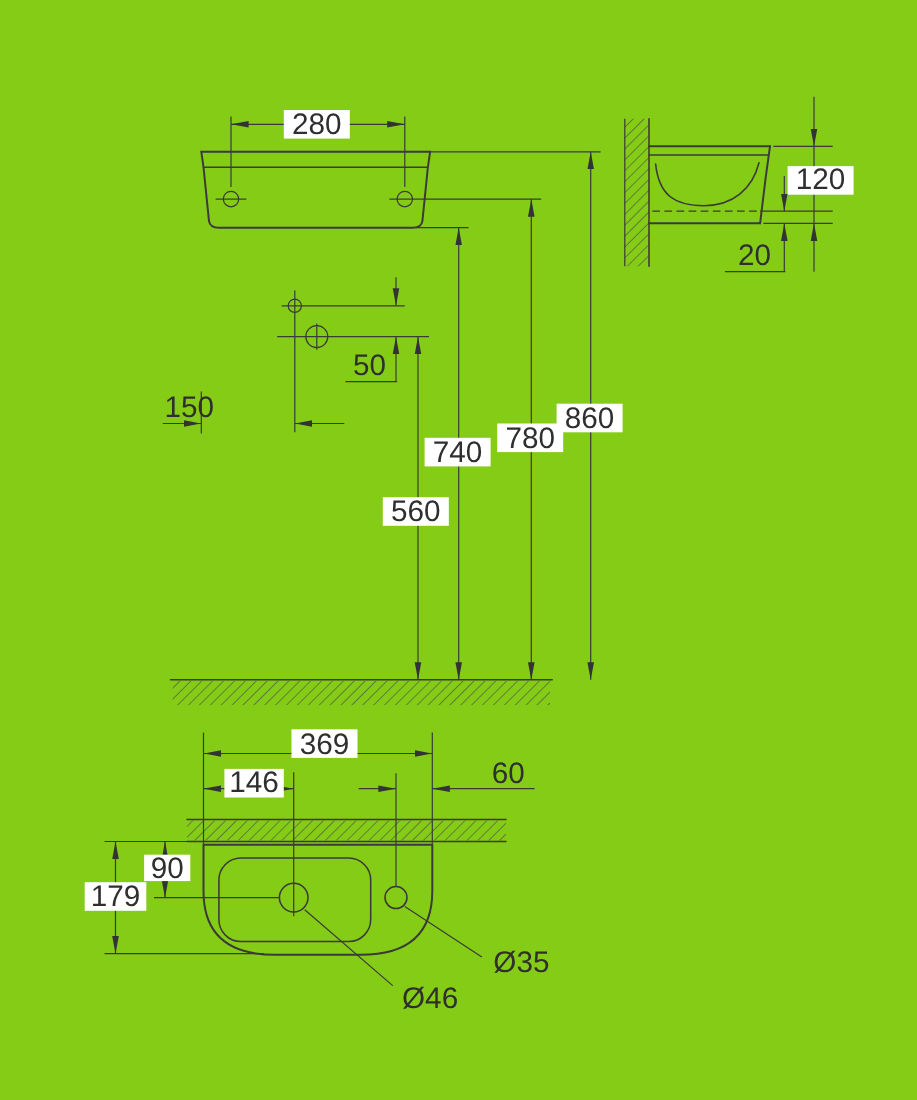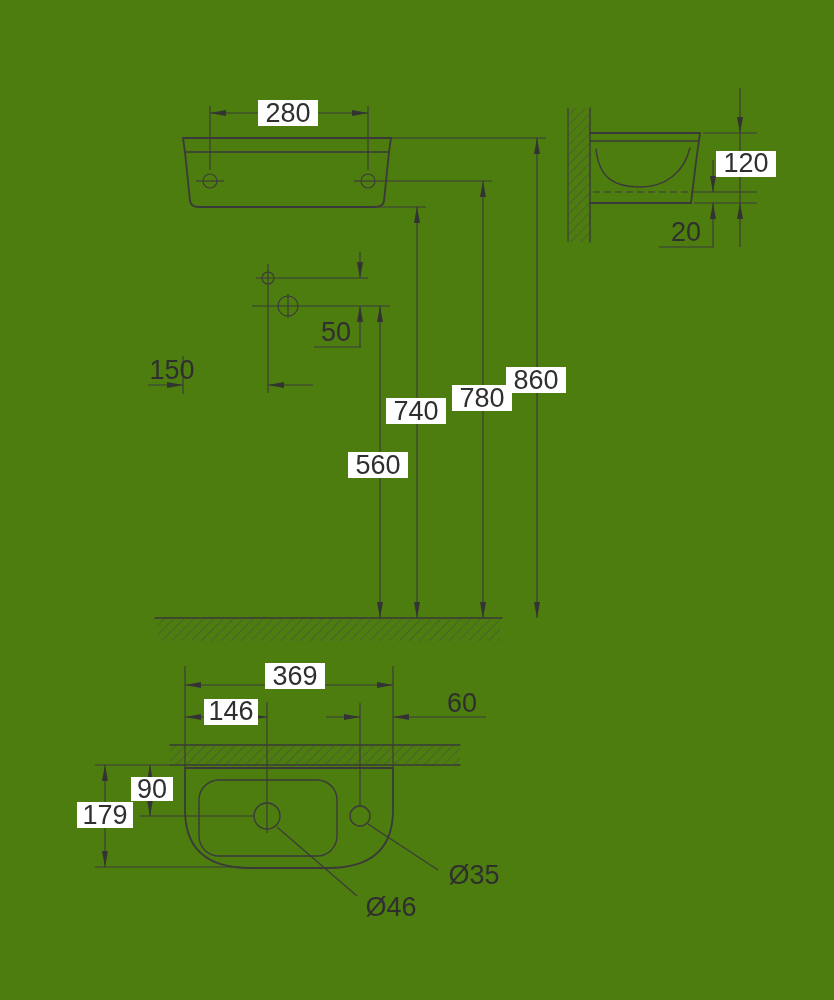--- a/index.html
+++ b/index.html
@@ -4,21 +4,21 @@
 <style>
   html, body {
     margin: 0;
     padding: 0;
     background: #ffffff;
   }
   .canvas {
     position: relative;
     width: 834px;
     height: 1000px;
-    background: #4d7c0f;
+    background: #84cc16;
     overflow: hidden;
     font-family: "Liberation Sans", sans-serif;
   }
   svg { display: block; }
   .ol  { stroke: #3a3a3a; stroke-width: 1.8; fill: none; stroke-linecap: round; }
   .ol2 { stroke: #3a3a3a; stroke-width: 1.4; fill: none; stroke-linecap: round; }
   .dl  { stroke: #3a3a3a; stroke-width: 1.1; fill: none; }
   .dash { stroke-dasharray: 7 4; }
   .lbl {
     font-family: "Liberation Sans", sans-serif;

